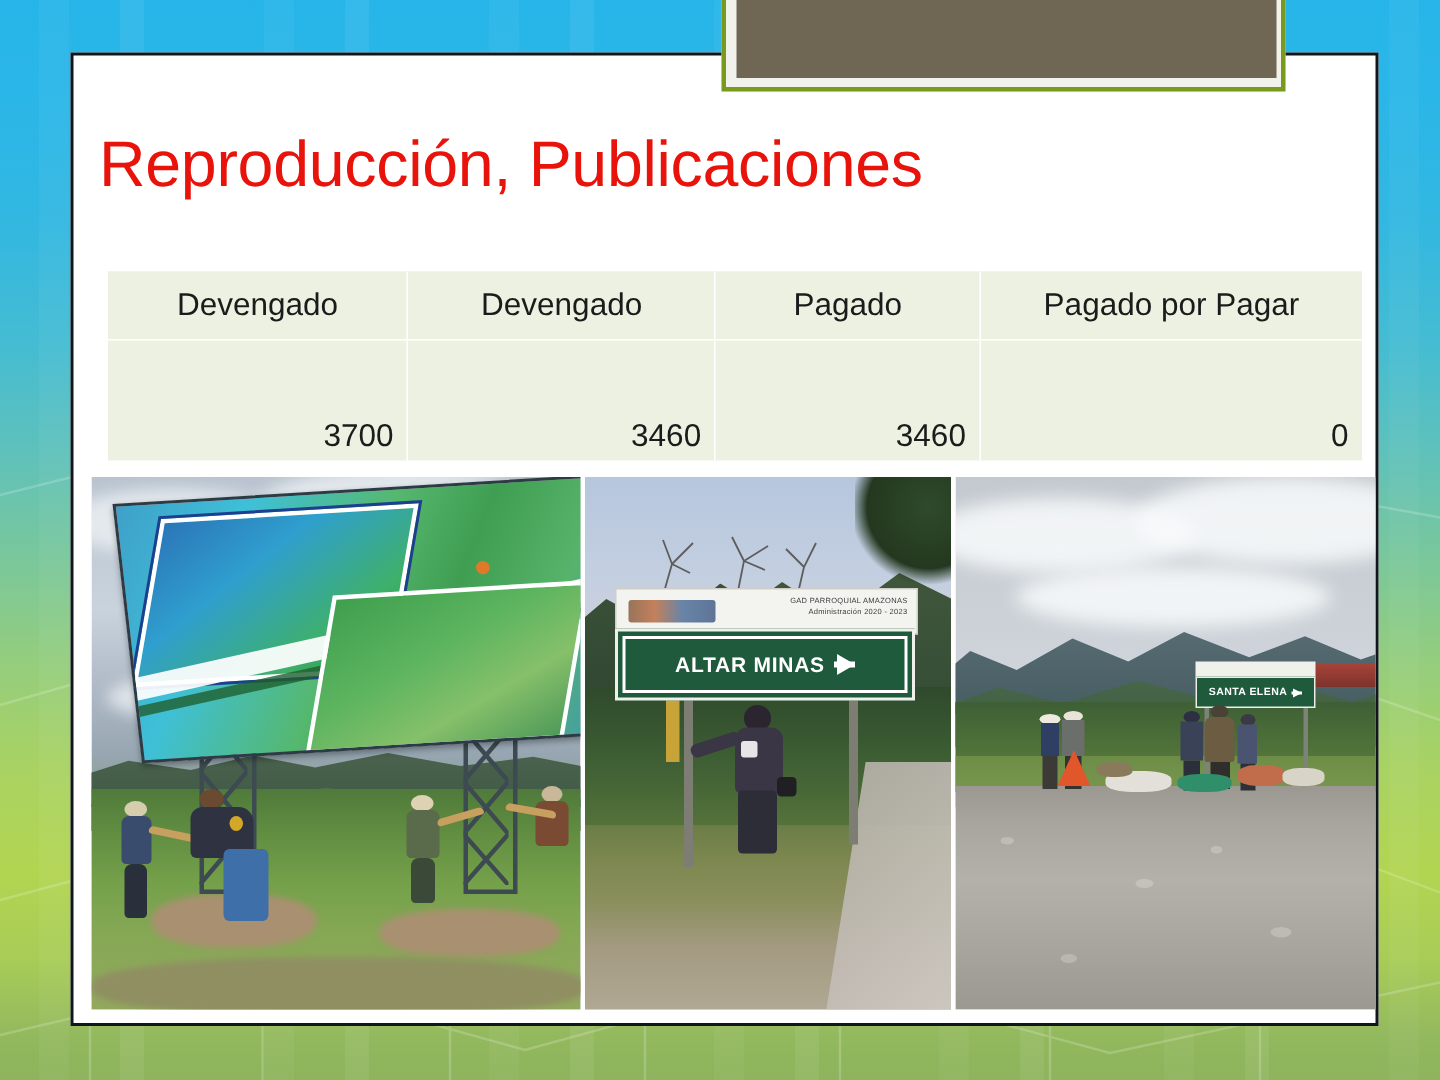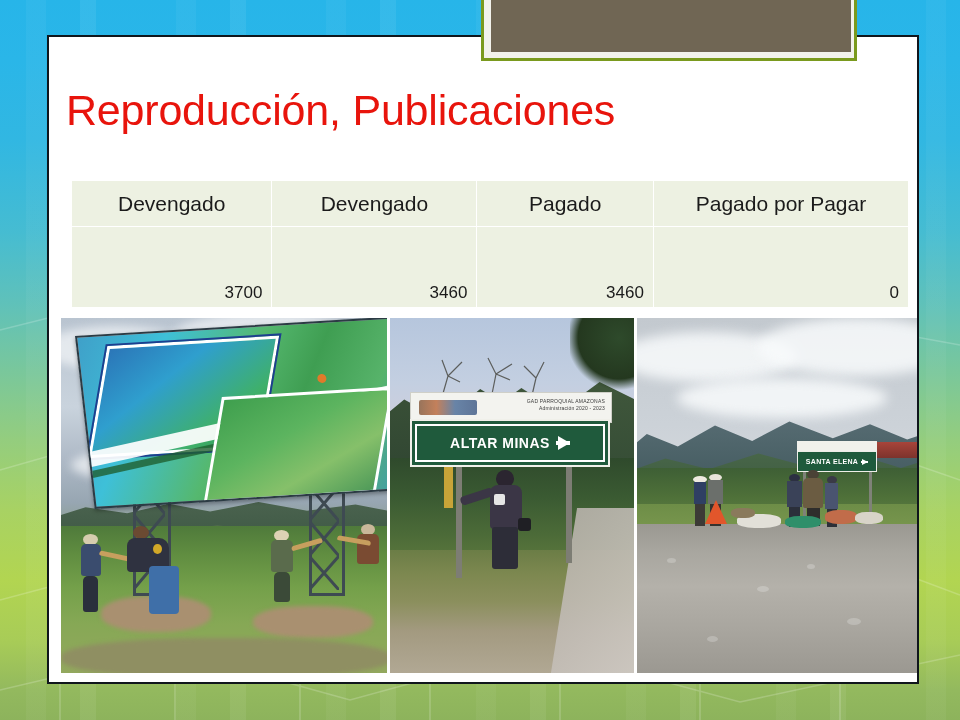--- a/index.html
+++ b/index.html
@@ -128,21 +128,21 @@
   }
   .tbl th:last-child, .tbl td:last-child { border-right: none; }
   .tbl th {
     height: 45px;
     font-size: 21px;
     text-align: center;
     vertical-align: middle;
   }
   .tbl td {
     height: 76px;
-    font-size: 17px;
+    font-size: 21px;
     text-align: right;
     vertical-align: bottom;
     padding-bottom: 4px;
     padding-right: 9px;
   }
   .c1 { width: 198px; }
   .c2 { width: 203px; }
   .c3 { width: 175px; }
   .c4 { width: 260px; }
 

